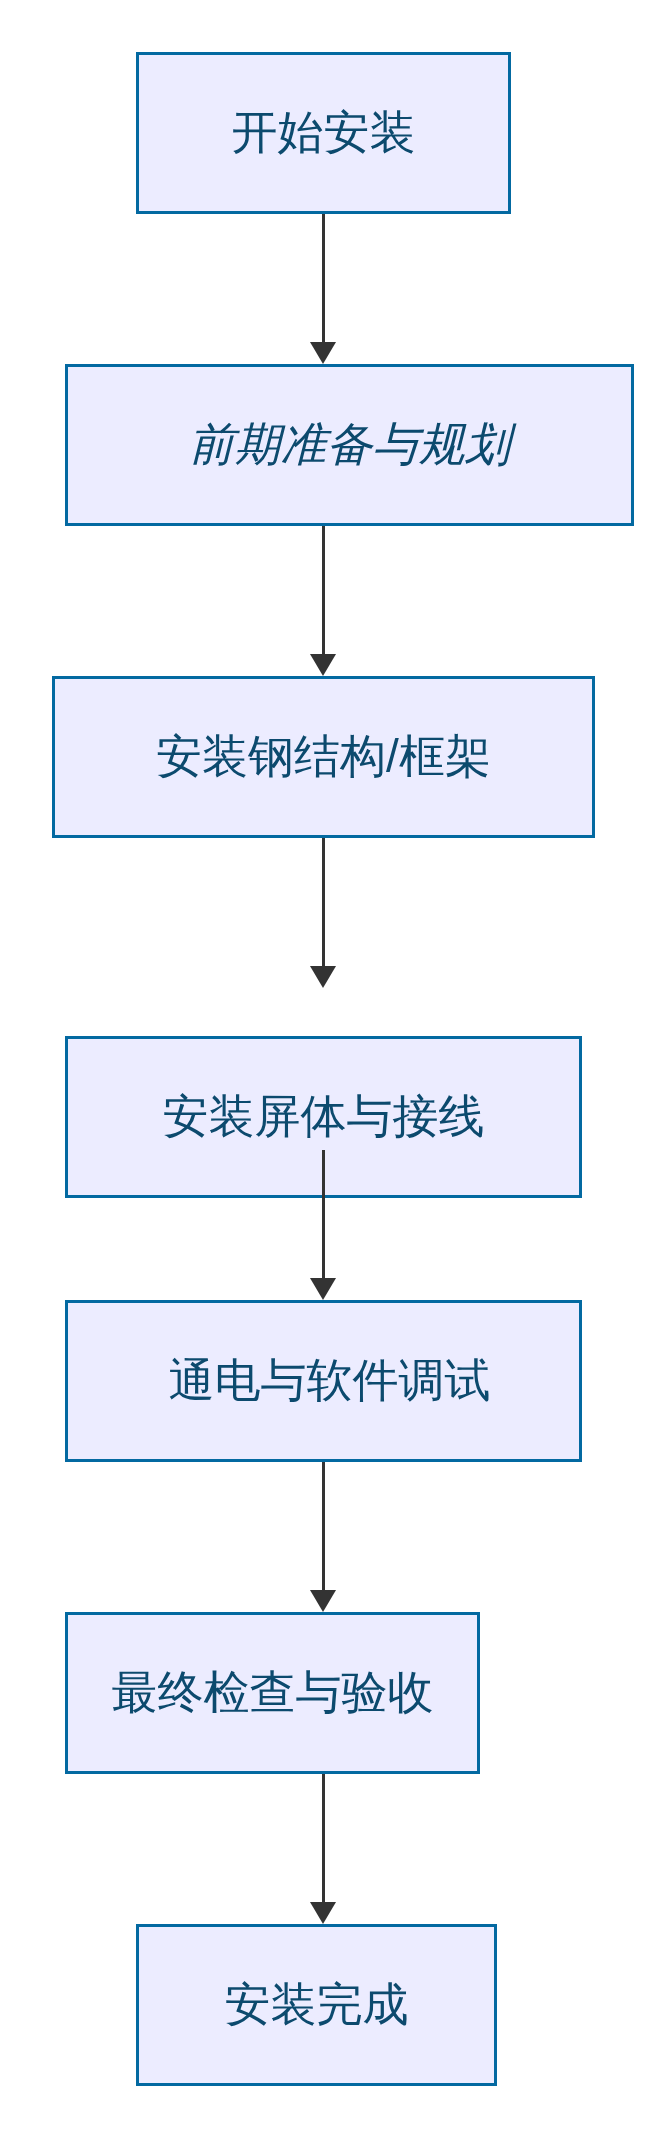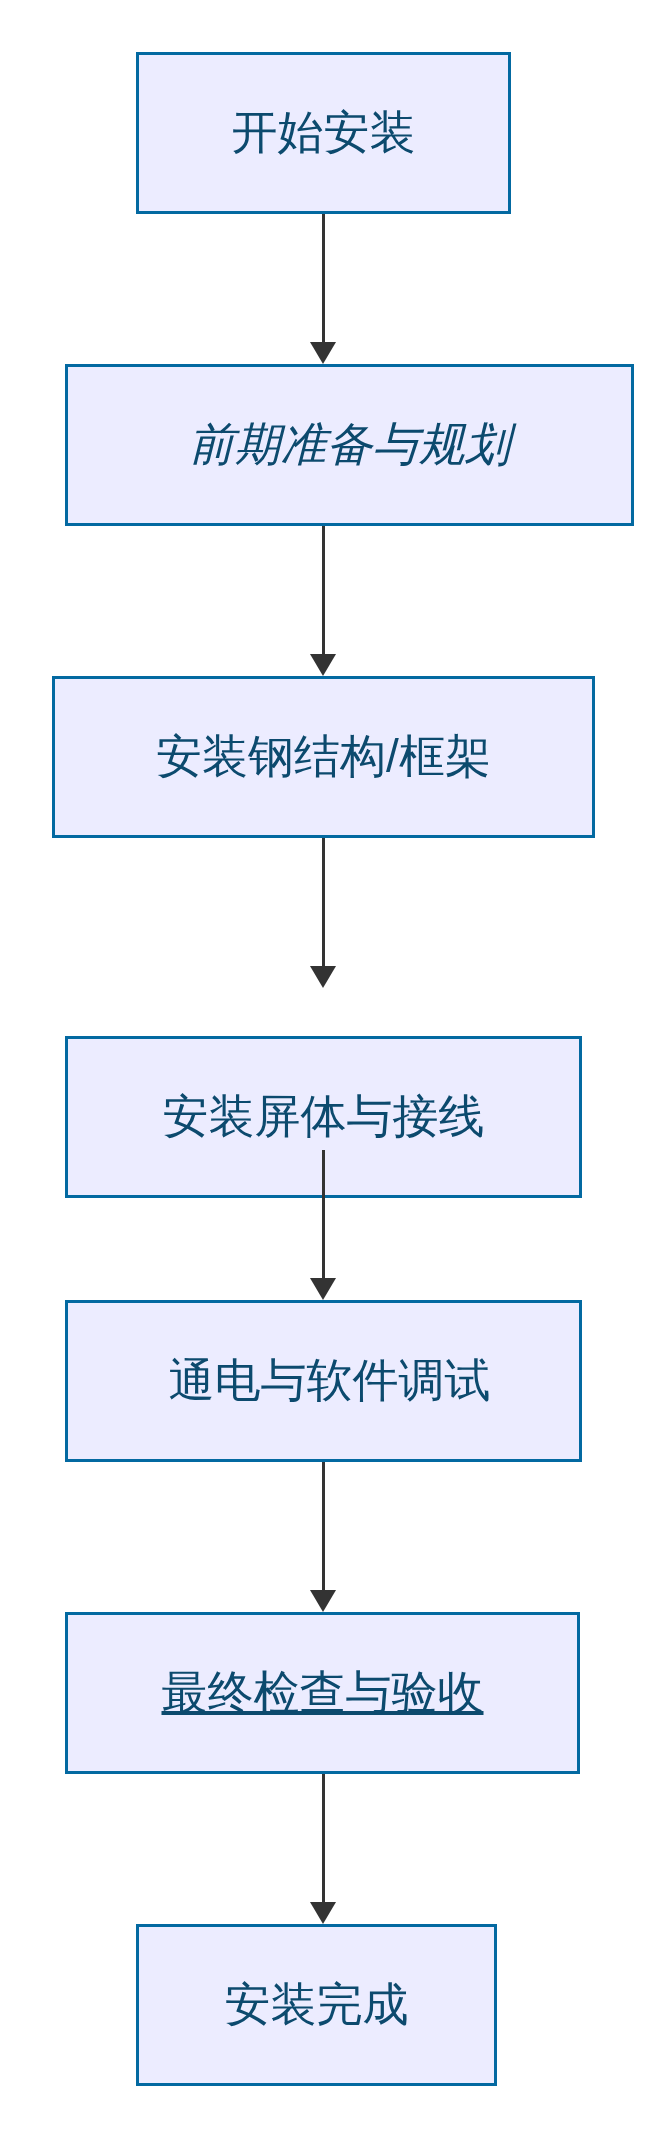--- a/index.html
+++ b/index.html
@@ -28,21 +28,21 @@
     line-height: 1.2;
     white-space: nowrap;
     height: 162px;
   }
   
   .n1 { left: 136px; top: 52px;   width: 375px; }
   .n2 { left: 65px;  top: 364px;  width: 569px; font-style: italic; }
   .n3 { left: 52px;  top: 676px;  width: 543px; }
   .n4 { left: 65px;  top: 988px;  width: 517px; margin-top: 48px; }
   .n5 { left: 65px;  top: 1300px; width: 517px; padding-left: 12px; }
-  .n6 { left: 65px;  top: 1612px; width: 515px; text-decoration: underline; }
+  .n6 { left: 65px;  top: 1612px; width: 415px; }
   .n7 { left: 136px; top: 1924px; width: 361px; }
 
   .arrow {
     position: absolute;
     left: 0;
     width: 648px;
     height: 150px;
     pointer-events: none;
   }
   .a1 { top: 214px; }

